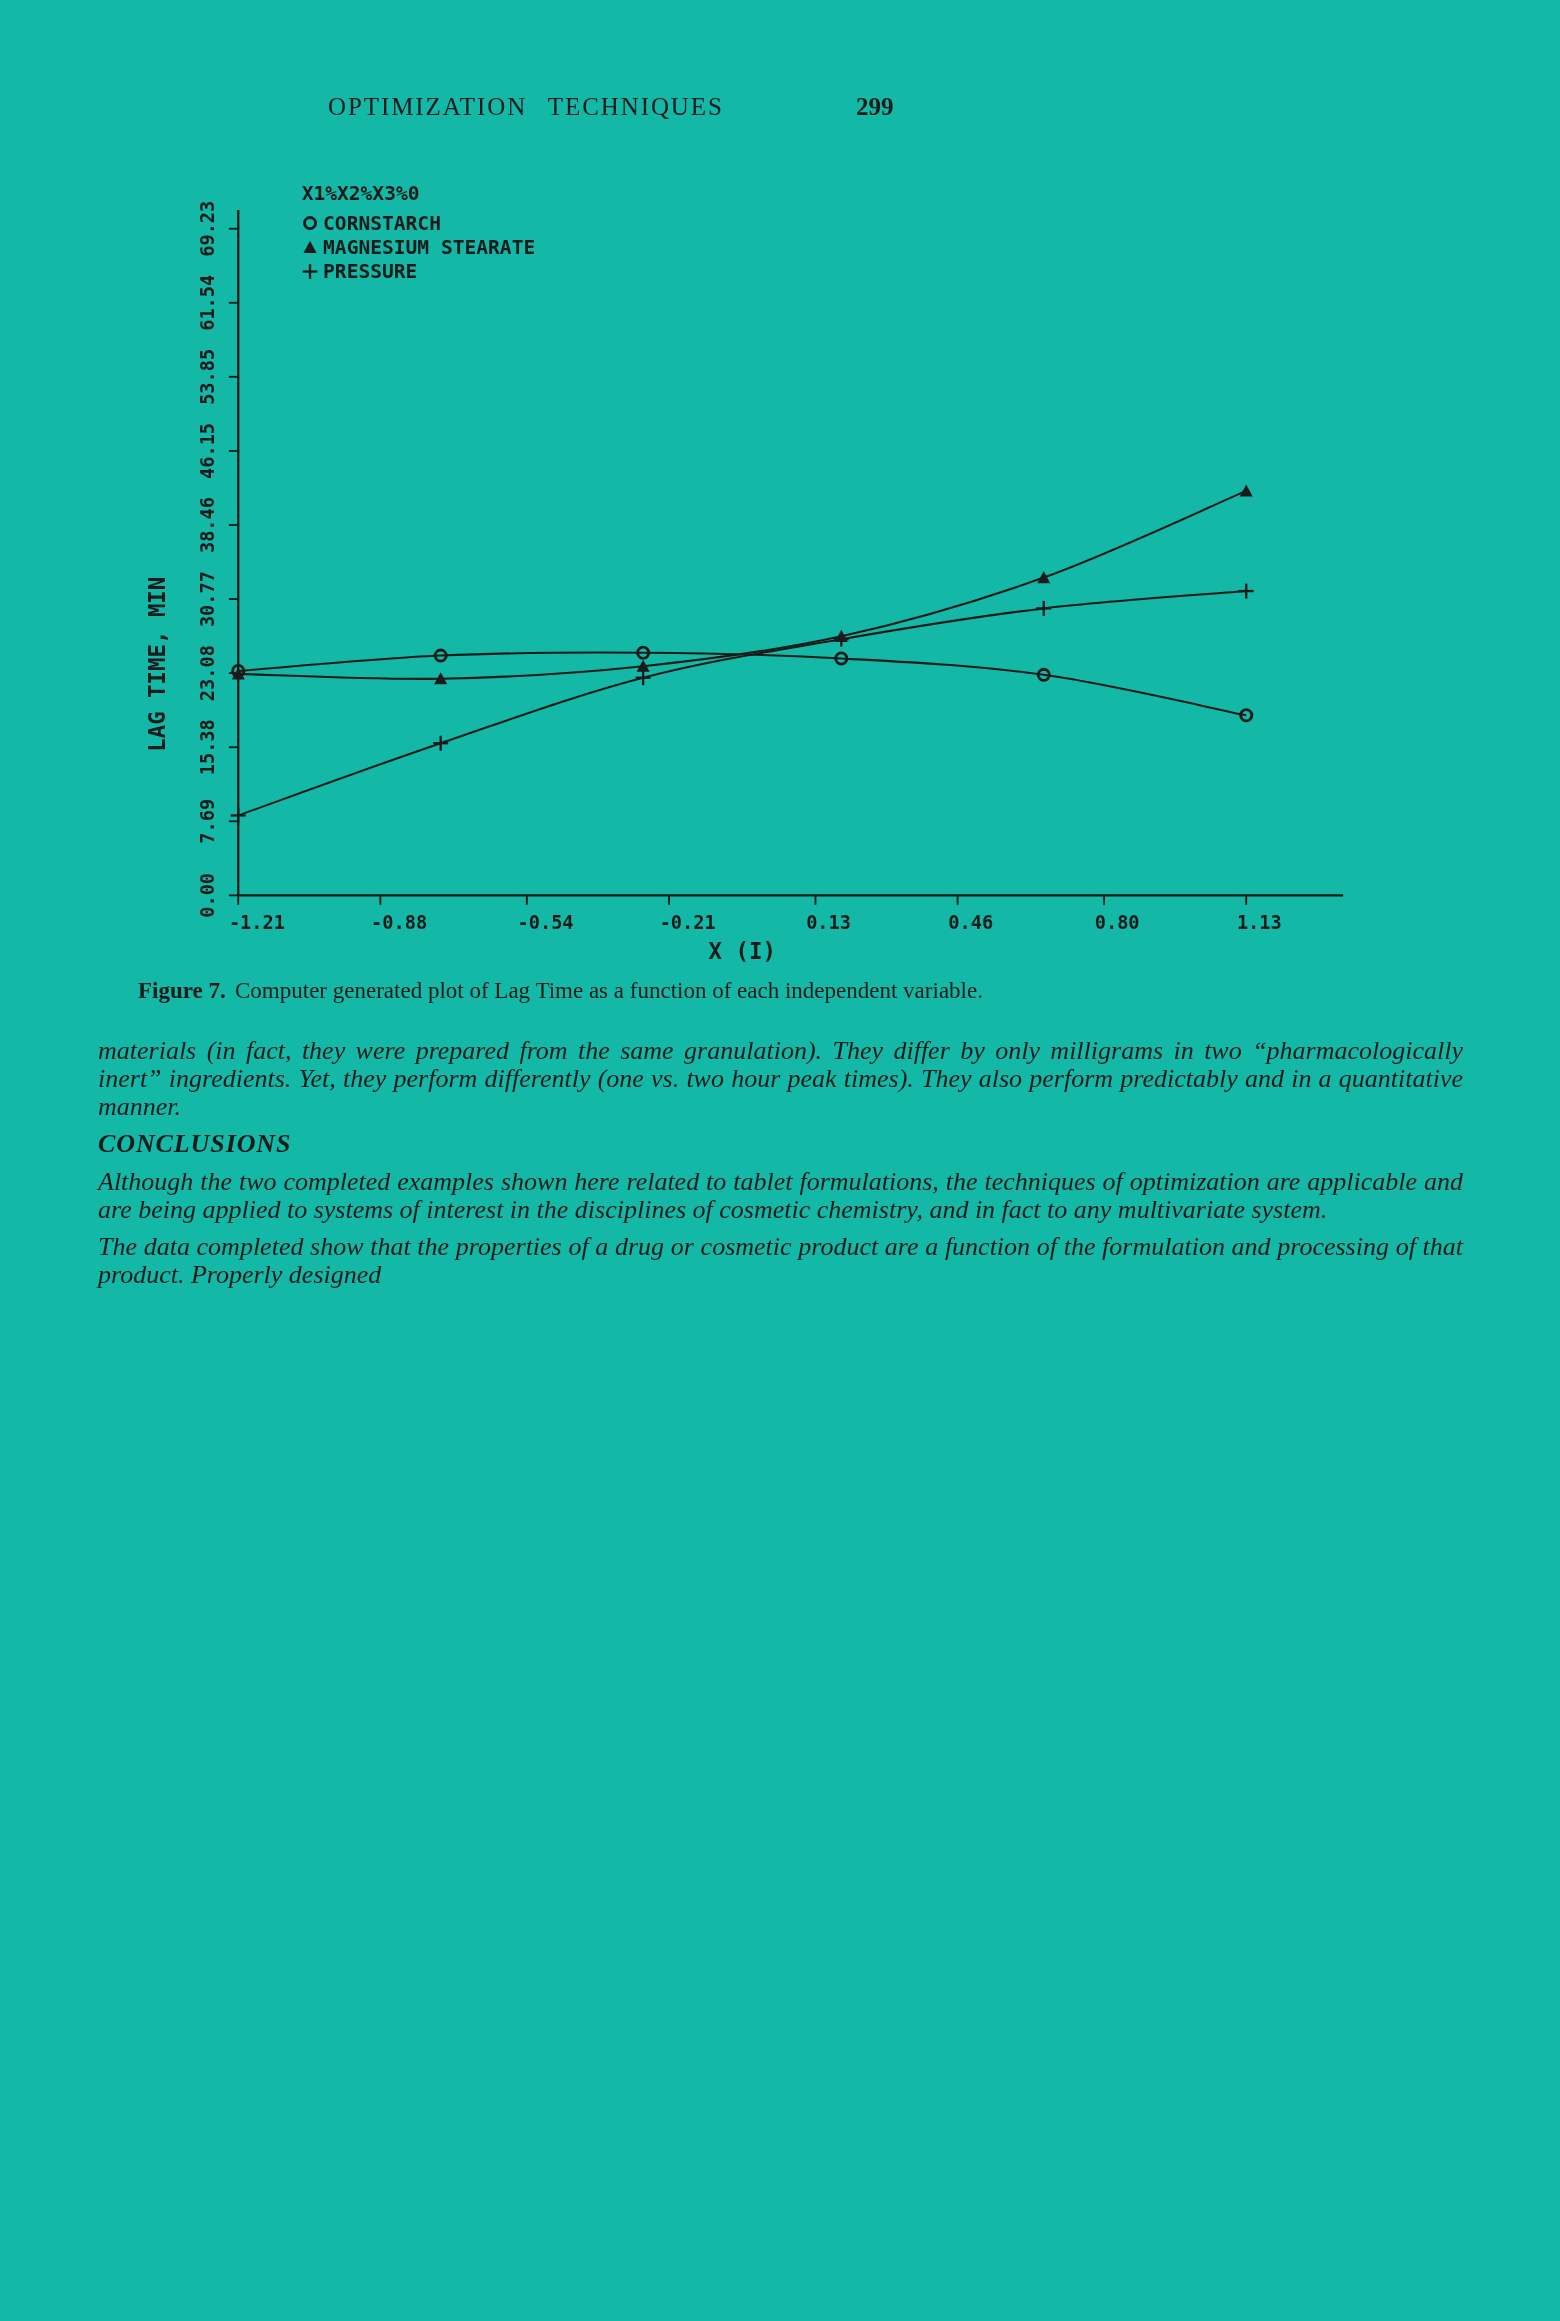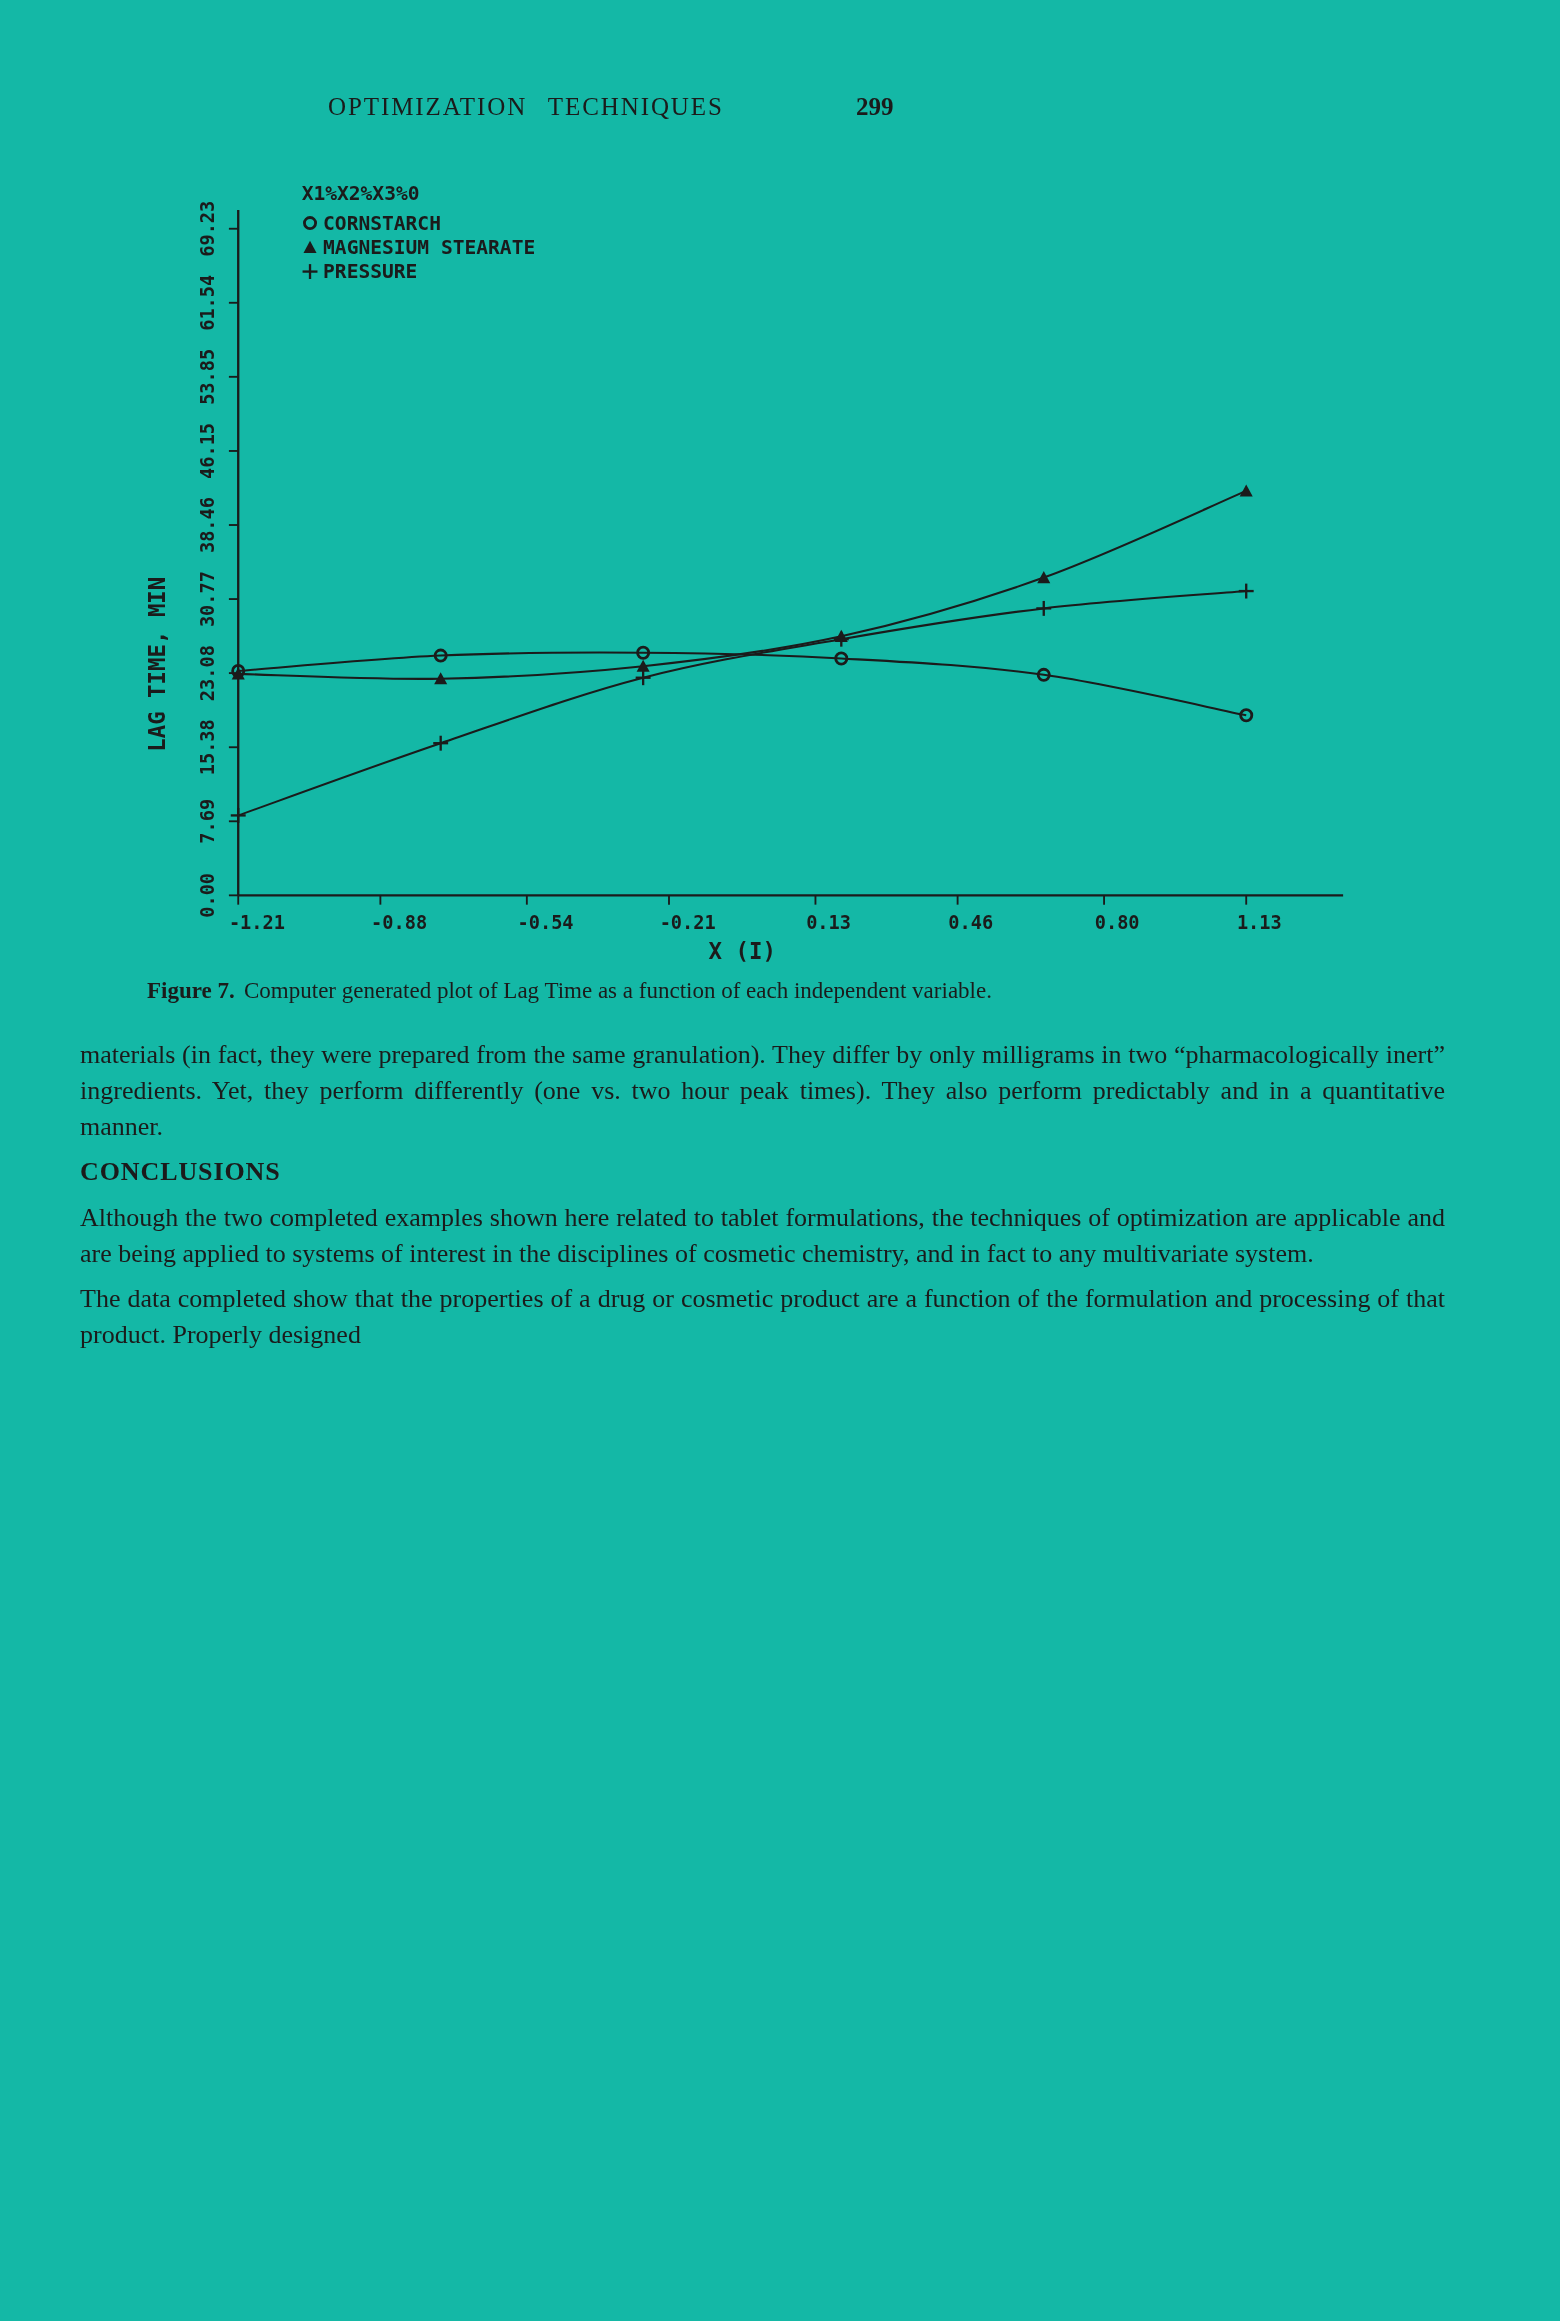--- a/index.html
+++ b/index.html
@@ -22,26 +22,26 @@
     font-size:25px;
     font-weight:bold;
   }
   .chart-wrap{
     position:absolute;left:131px;top:168px;
     width:1324px;height:802px;
   }
   .chart-wrap svg{display:block;width:1324px;height:802px;}
   .caption{
     position:absolute;left:138px;top:975px;width:1296px;
-    font-size:23px;line-height:31px;margin-left:9px;
+    font-size:23px;line-height:31px;
   }
   .caption .cap-label{font-weight:bold;margin-right:9.3px;}
   .body-text{
-    position:absolute;left:80px;top:1037px;width:1365px;
-    font-size:26px;line-height:36px;text-align:justify;
+    position:absolute;left:98px;top:1037px;width:1365px;
+    font-size:26px;line-height:28px;text-align:justify;font-style:italic;
   }
   .body-text p{margin:0 0 9.3px 0;}
   .conclusions{
     font-weight:bold;font-size:26px;letter-spacing:0.9px;
     margin:41px 0 13px 0;
     text-align:left;
   }
 </style>
 </head>
 <body>

